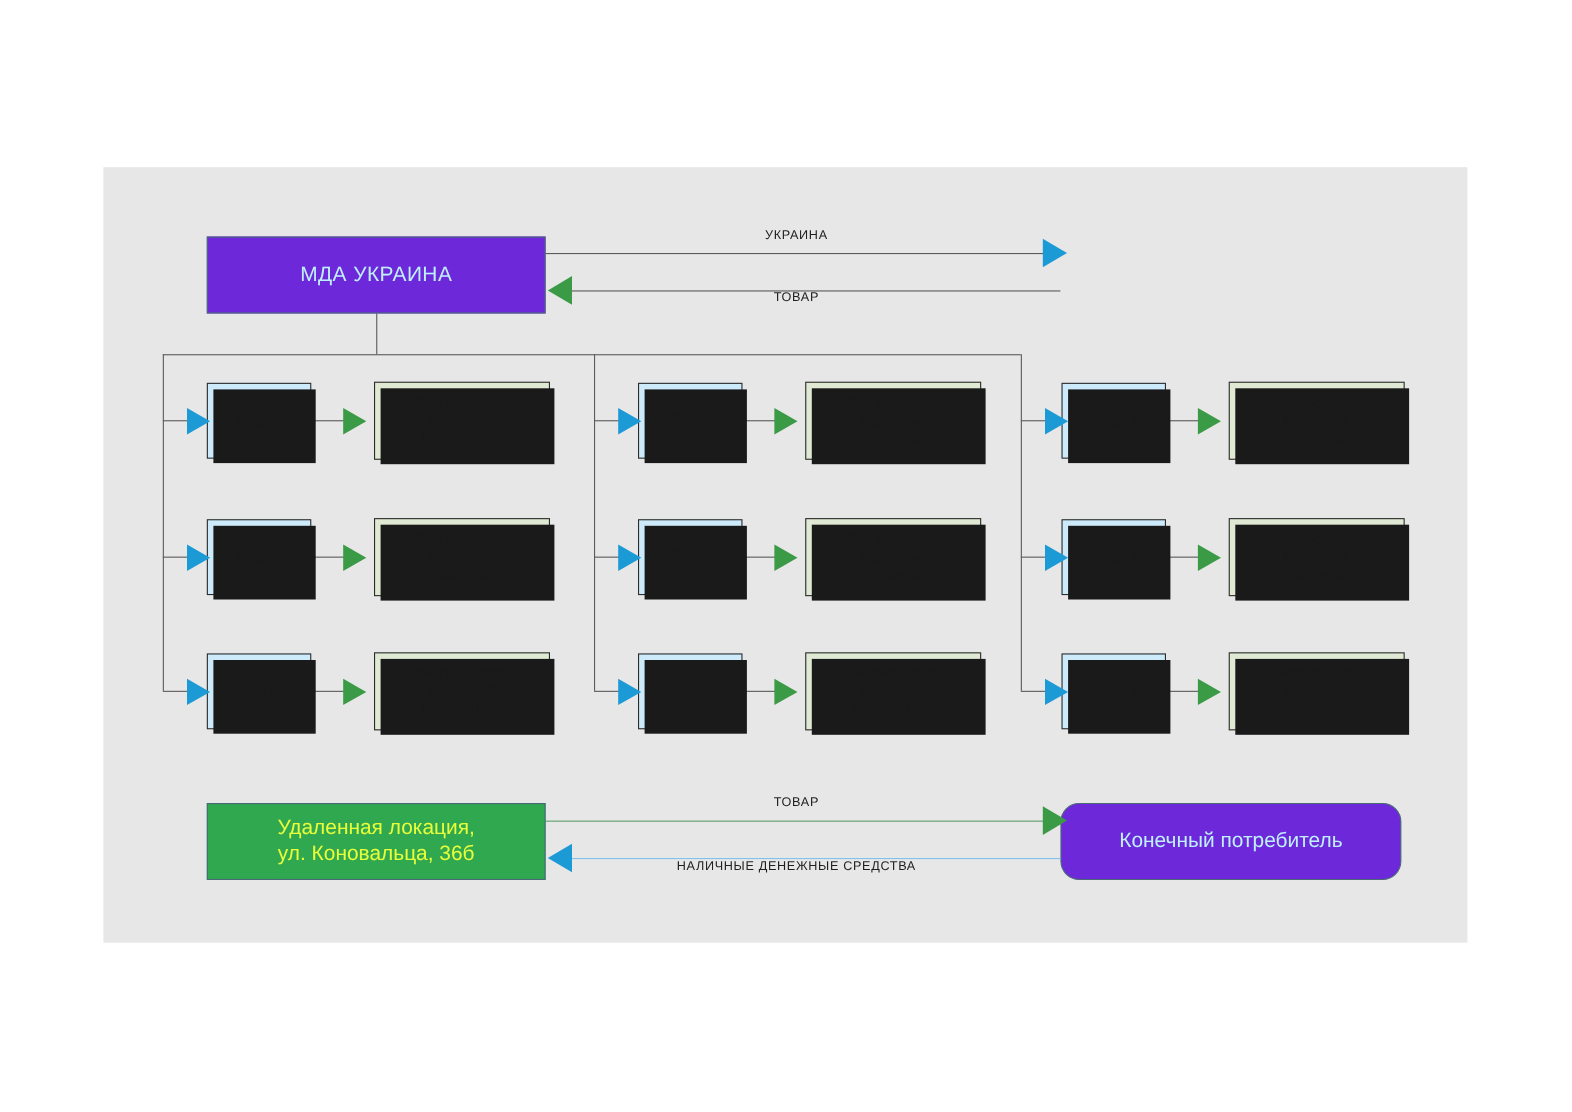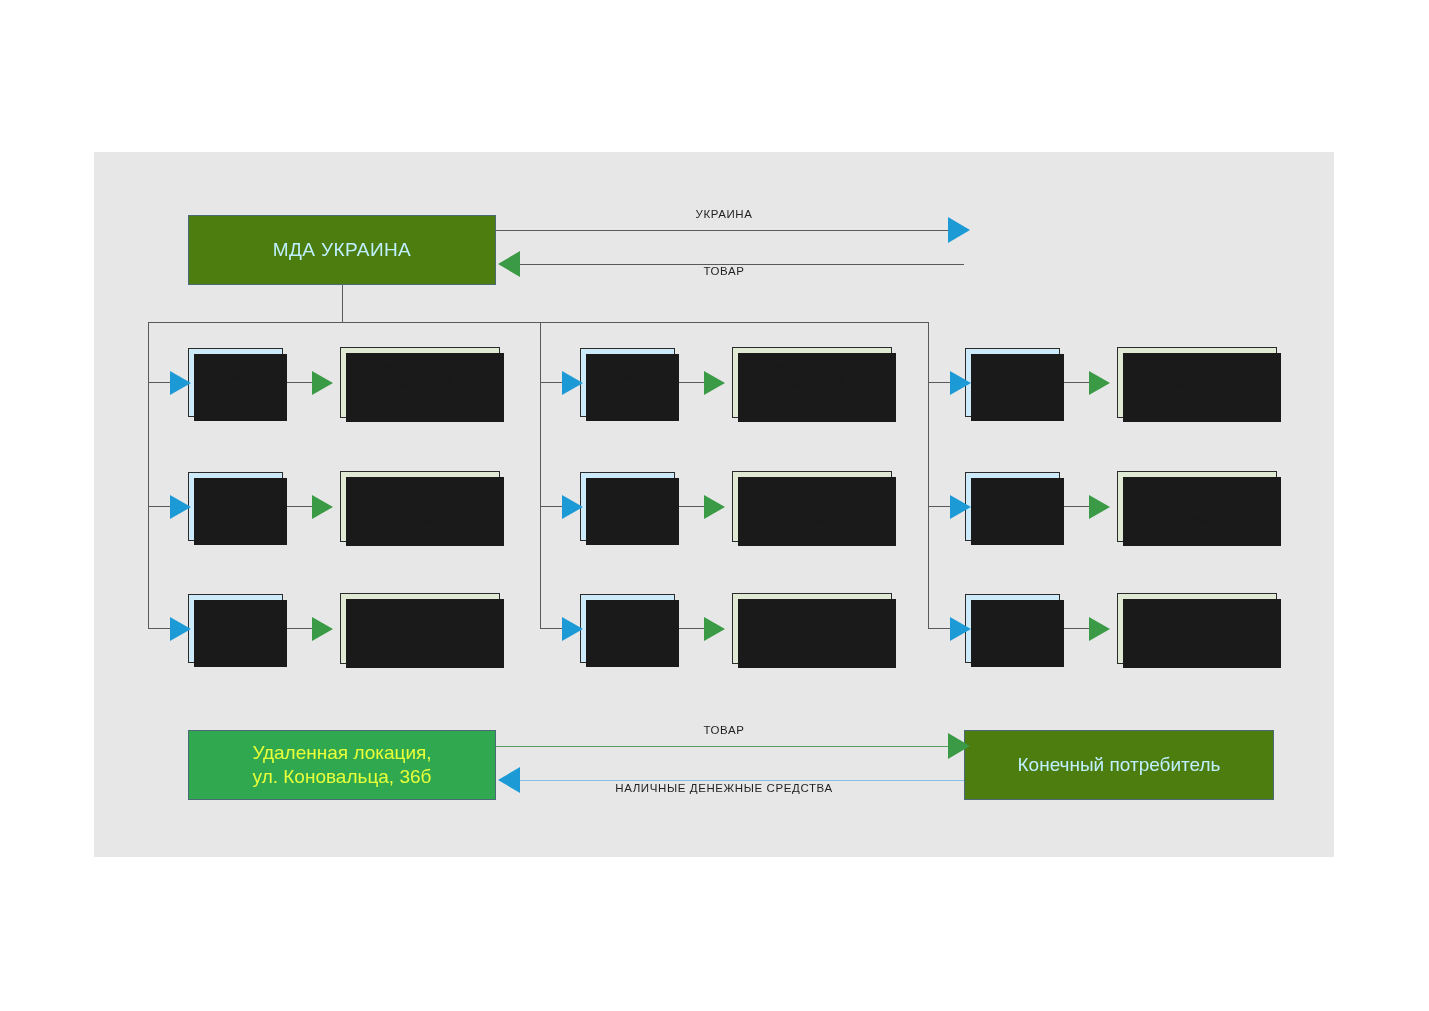--- a/index.html
+++ b/index.html
@@ -40,21 +40,21 @@
     position: absolute;
     left: 5px;
     top: 5px;
     right: -5px;
     bottom: -5px;
     background: #1a1a1a;
     z-index: -1;
   }
 
   .box-blue {
-    background: #4d7c0f;
+    background: #6d28d9;
     border: 1px solid #4a6a78;
     color: #bff0ff;
   }
   .box-green {
     background: #2fa84f;
     border: 1px solid #4a6a78;
     color: #e8ff3a;
   }
   .box-fop {
     background: #cdeafb;
@@ -76,20 +76,21 @@
     left: 870px; top: 63px; width: 310px; height: 70px;
     font-size: 19px;
   }
   #remote-location {
     left: 94px; top: 578px; width: 308px; height: 70px;
     font-size: 19px;
   }
   #end-consumer {
     left: 870px; top: 578px; width: 310px; height: 70px;
     font-size: 19px;
+    border-radius: 17px;
   }
 
   
   .fop {
     width: 95px; height: 69px;
     font-size: 19px;
     z-index: 2;
   }
   .dist {
     width: 160px; height: 71px;

